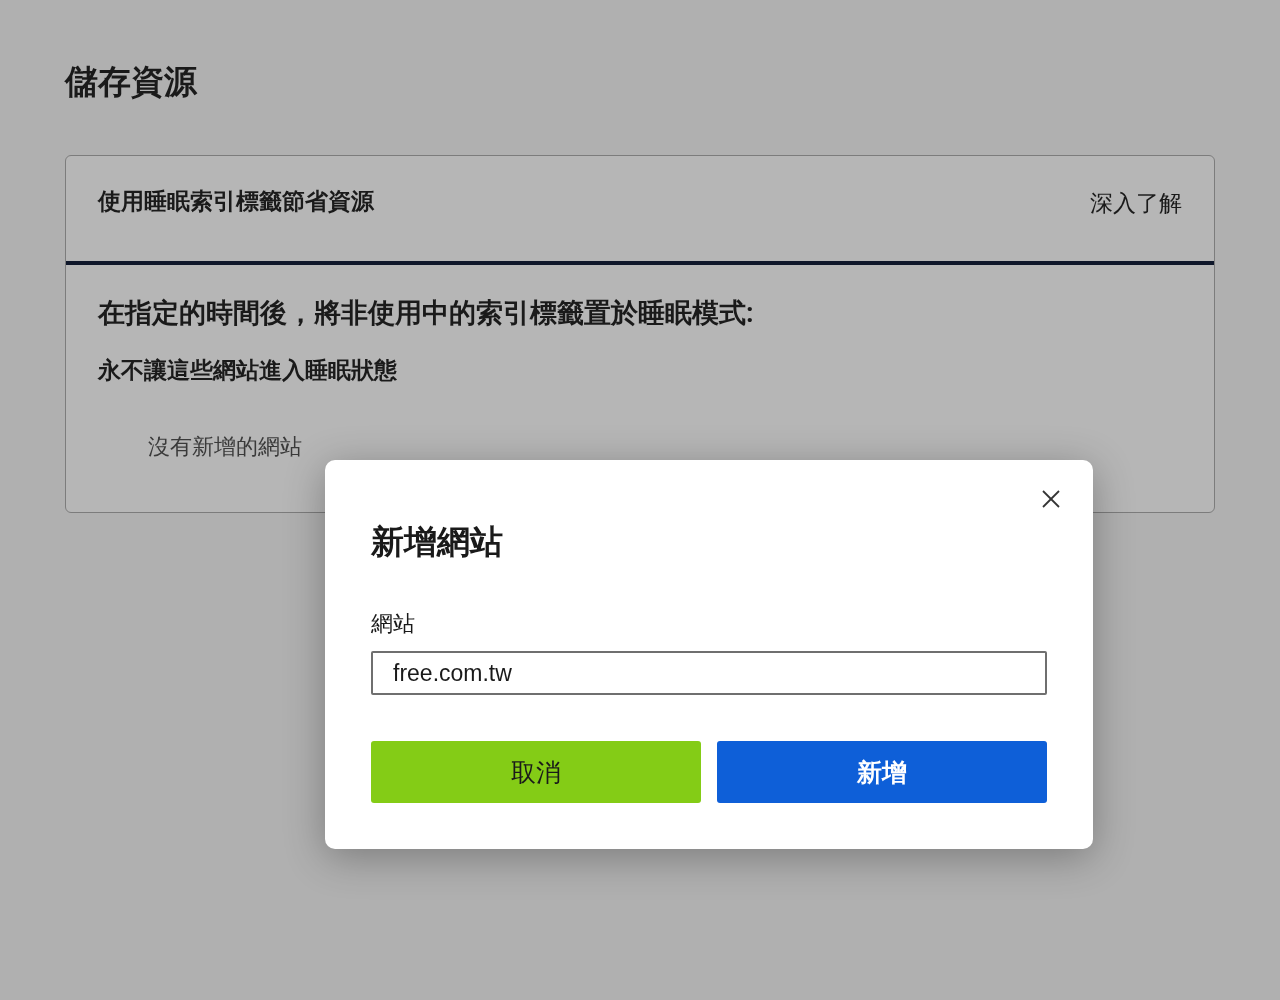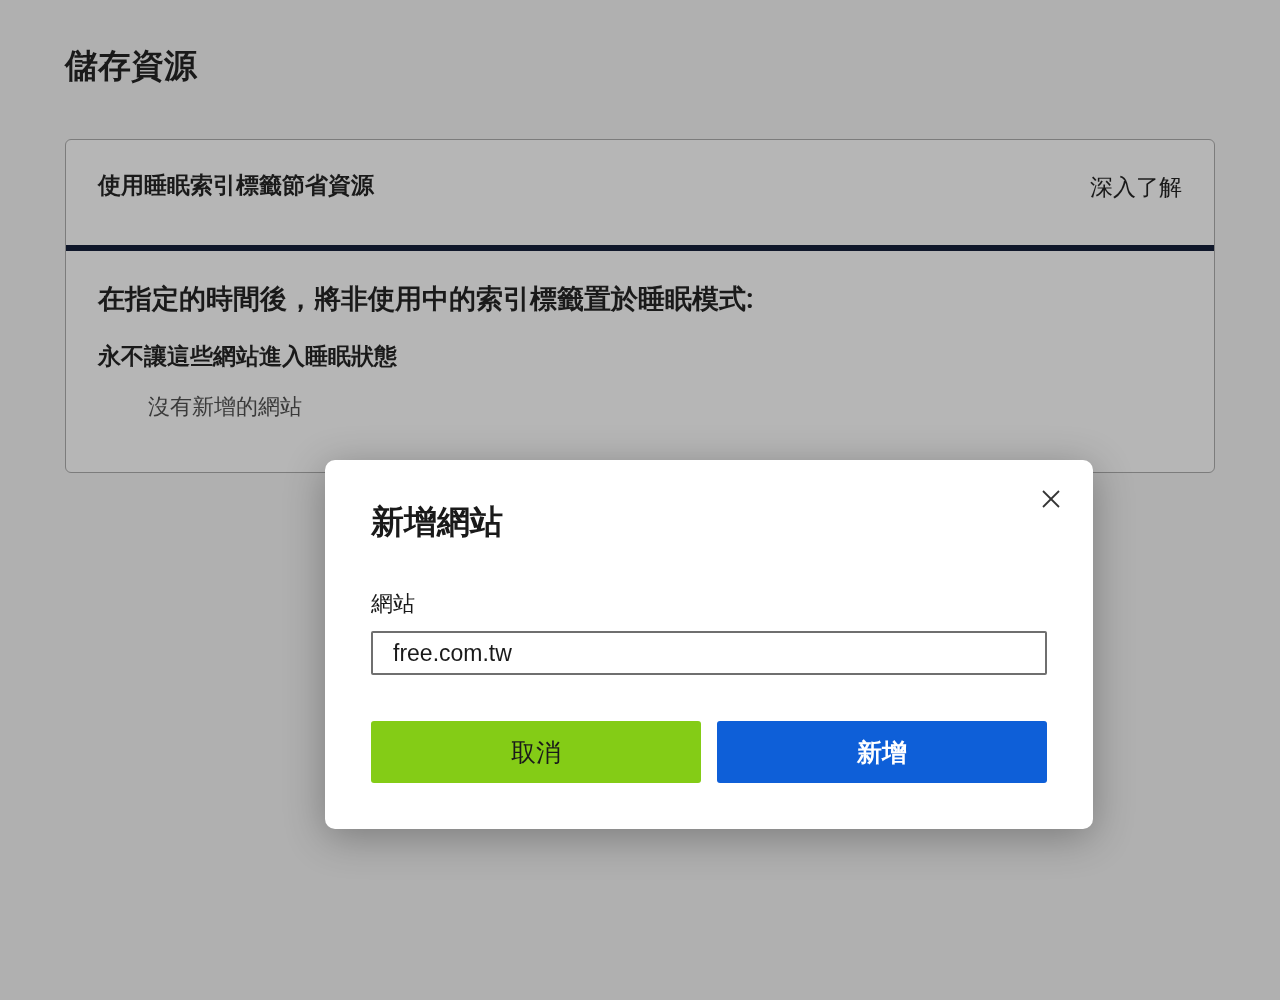--- a/index.html
+++ b/index.html
@@ -9,39 +9,39 @@
     }
     body {
       font-family: -apple-system, BlinkMacSystemFont, "Segoe UI", Roboto, "Helvetica Neue", Arial, sans-serif;
       background: #b0b0b0;
       width: 1280px;
       height: 1000px;
       position: relative;
       overflow: hidden;
     }
     .page-content {
-      padding: 44px 65px 0 65px;
+      padding: 60px 65px 0 65px;
     }
     .page-title {
       font-size: 33px;
       font-weight: 700;
       color: #1a1a1a;
       margin-bottom: 50px;
     }
     .card {
       background: #b6b6b6;
       border: 1px solid #7c7c7c;
       border-radius: 6px;
       overflow: hidden;
     }
     .card-section {
       padding: 30px 32px;
     }
     .card-section.first {
-      border-bottom: 6px solid #0f172a;
+      border-bottom: 4px solid #0f172a;
       display: flex;
       justify-content: space-between;
       gap: 24px;
     }
     .card-section.first .left {
       flex: 1;
       min-width: 0;
     }
     .card-section.first .right {
       white-space: nowrap;
@@ -70,38 +70,38 @@
     .sub-heading {
       font-size: 27px;
       font-weight: 700;
       color: #1a1a1a;
       margin-bottom: 24px;
     }
     .sub-heading-2 {
       font-size: 23px;
       font-weight: 700;
       color: #1a1a1a;
-      margin-bottom: 20px;
+      margin-bottom: 46px;
     }
     .empty-text {
       font-size: 22px;
       color: #3a3a3a;
       padding-left: 50px;
       padding-bottom: 20px;
     }
 
     .dialog {
       position: absolute;
       left: 325px;
       top: 460px;
       width: 768px;
       background: #ffffff;
       border-radius: 10px;
       box-shadow: 0 8px 40px rgba(0,0,0,0.3);
-      padding: 40px 46px 46px 46px;
+      padding: 60px 46px 46px 46px;
     }
     .dialog-close {
       position: absolute;
       top: 25px;
       right: 28px;
       width: 28px;
       height: 28px;
       cursor: pointer;
       display: flex;
       align-items: center;

